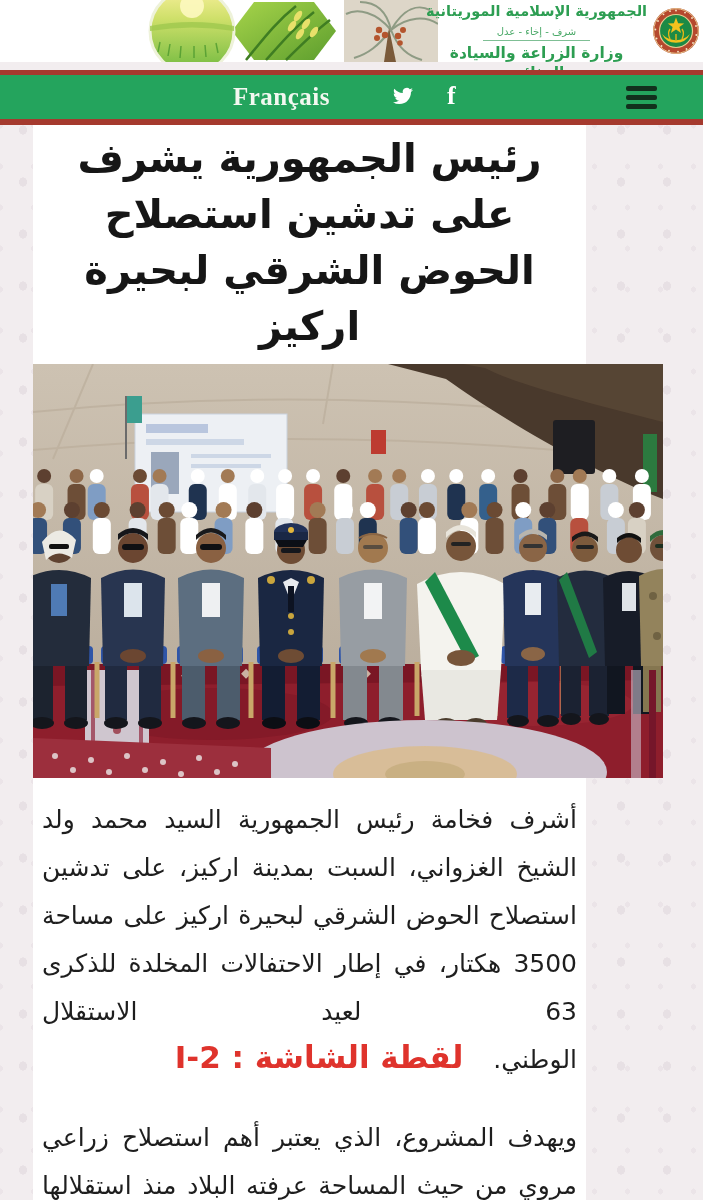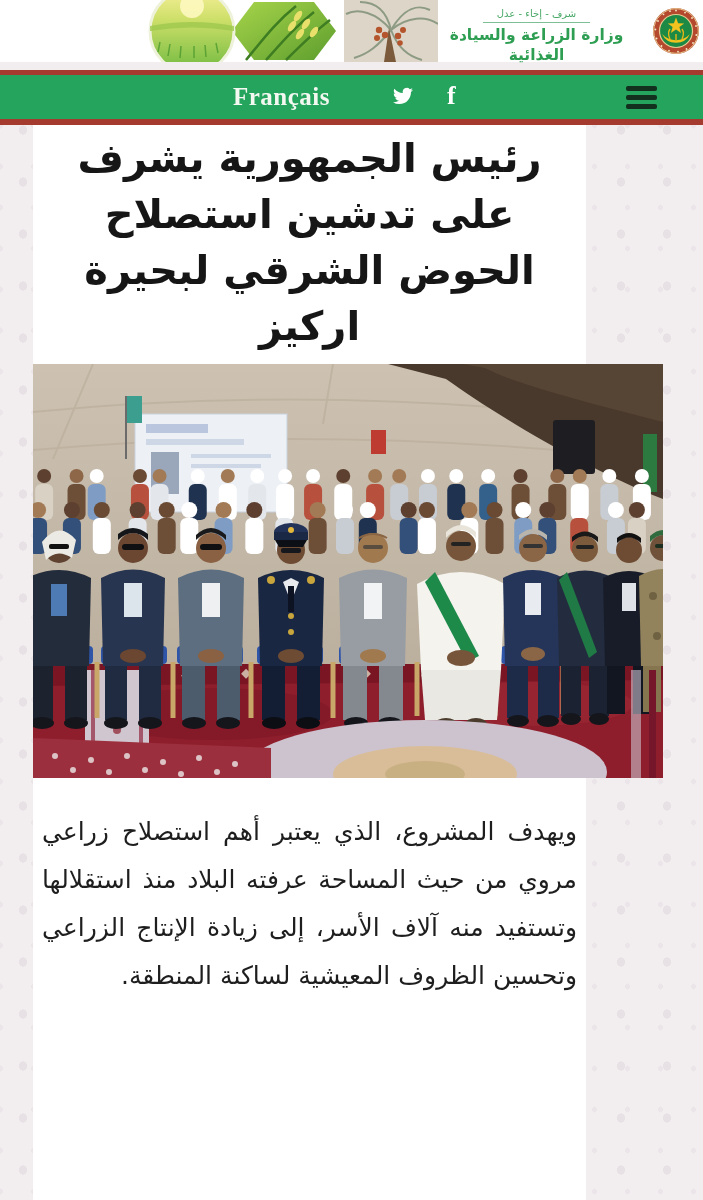--- a/index.html
+++ b/index.html
@@ -139,20 +139,21 @@
             <path d="M22,56 L24,44"></path>
             <path d="M34,58 L35,46"></path>
           <path d="M48,58 L48,46"></path>
             <path d="M60,57 L59,45"></path>
             <path d="M72,53 L70,43"></path>
         </g>
       </g>
     </svg>
 
     <div class="gov-block">
+      <span class="gov-country">الجمهورية الإسلامية الموريتانية</span>
       <span class="gov-motto">شرف - إخاء - عدل</span>
       <span class="gov-ministry">وزارة الزراعة والسيادة الغذائية</span>
     </div>
 
     <svg class="seal" width="48" height="48" viewBox="0 0 48 48">
       <circle cx="24" cy="24" r="23" fill="#b5492e"></circle>
       <circle cx="24" cy="24" r="22.3" fill="none" stroke="#e9c98f" stroke-width="1"></circle>
       <g fill="#f5e7c8">
         <circle cx="24" cy="3.5" r="0.9"></circle>
           <circle cx="33" cy="5.6" r="0.9"></circle>
@@ -511,17 +512,18 @@
           <circle cx="202" cy="400" r="3"></circle>
         <circle cx="40" cy="406" r="3"></circle>
           <circle cx="76" cy="408" r="3"></circle>
           <circle cx="112" cy="406" r="3"></circle>
         <circle cx="148" cy="410" r="3"></circle>
           <circle cx="184" cy="408" r="3"></circle>
       </g>
     </svg>
 
     <div class="body-text">
+      <p class="para"><span>أشرف فخامة رئيس الجمهورية السيد محمد ولد الشيخ الغزواني، السبت بمدينة اركيز، على تدشين استصلاح الحوض الشرقي لبحيرة اركيز على مساحة 3500 هكتار، في إطار الاحتفالات المخلدة للذكرى 63 لعيد الاستقلال الوطني.</span><span class="shot-label">لقطة الشاشة : I-2</span></p>
 
       <p class="para second">ويهدف المشروع، الذي يعتبر أهم استصلاح زراعي مروي من حيث المساحة عرفته البلاد منذ استقلالها وتستفيد منه آلاف الأسر، إلى زيادة الإنتاج الزراعي وتحسين الظروف المعيشية لساكنة المنطقة.</p>
     </div>
   </main>
 </div>
 
 </body></html>

